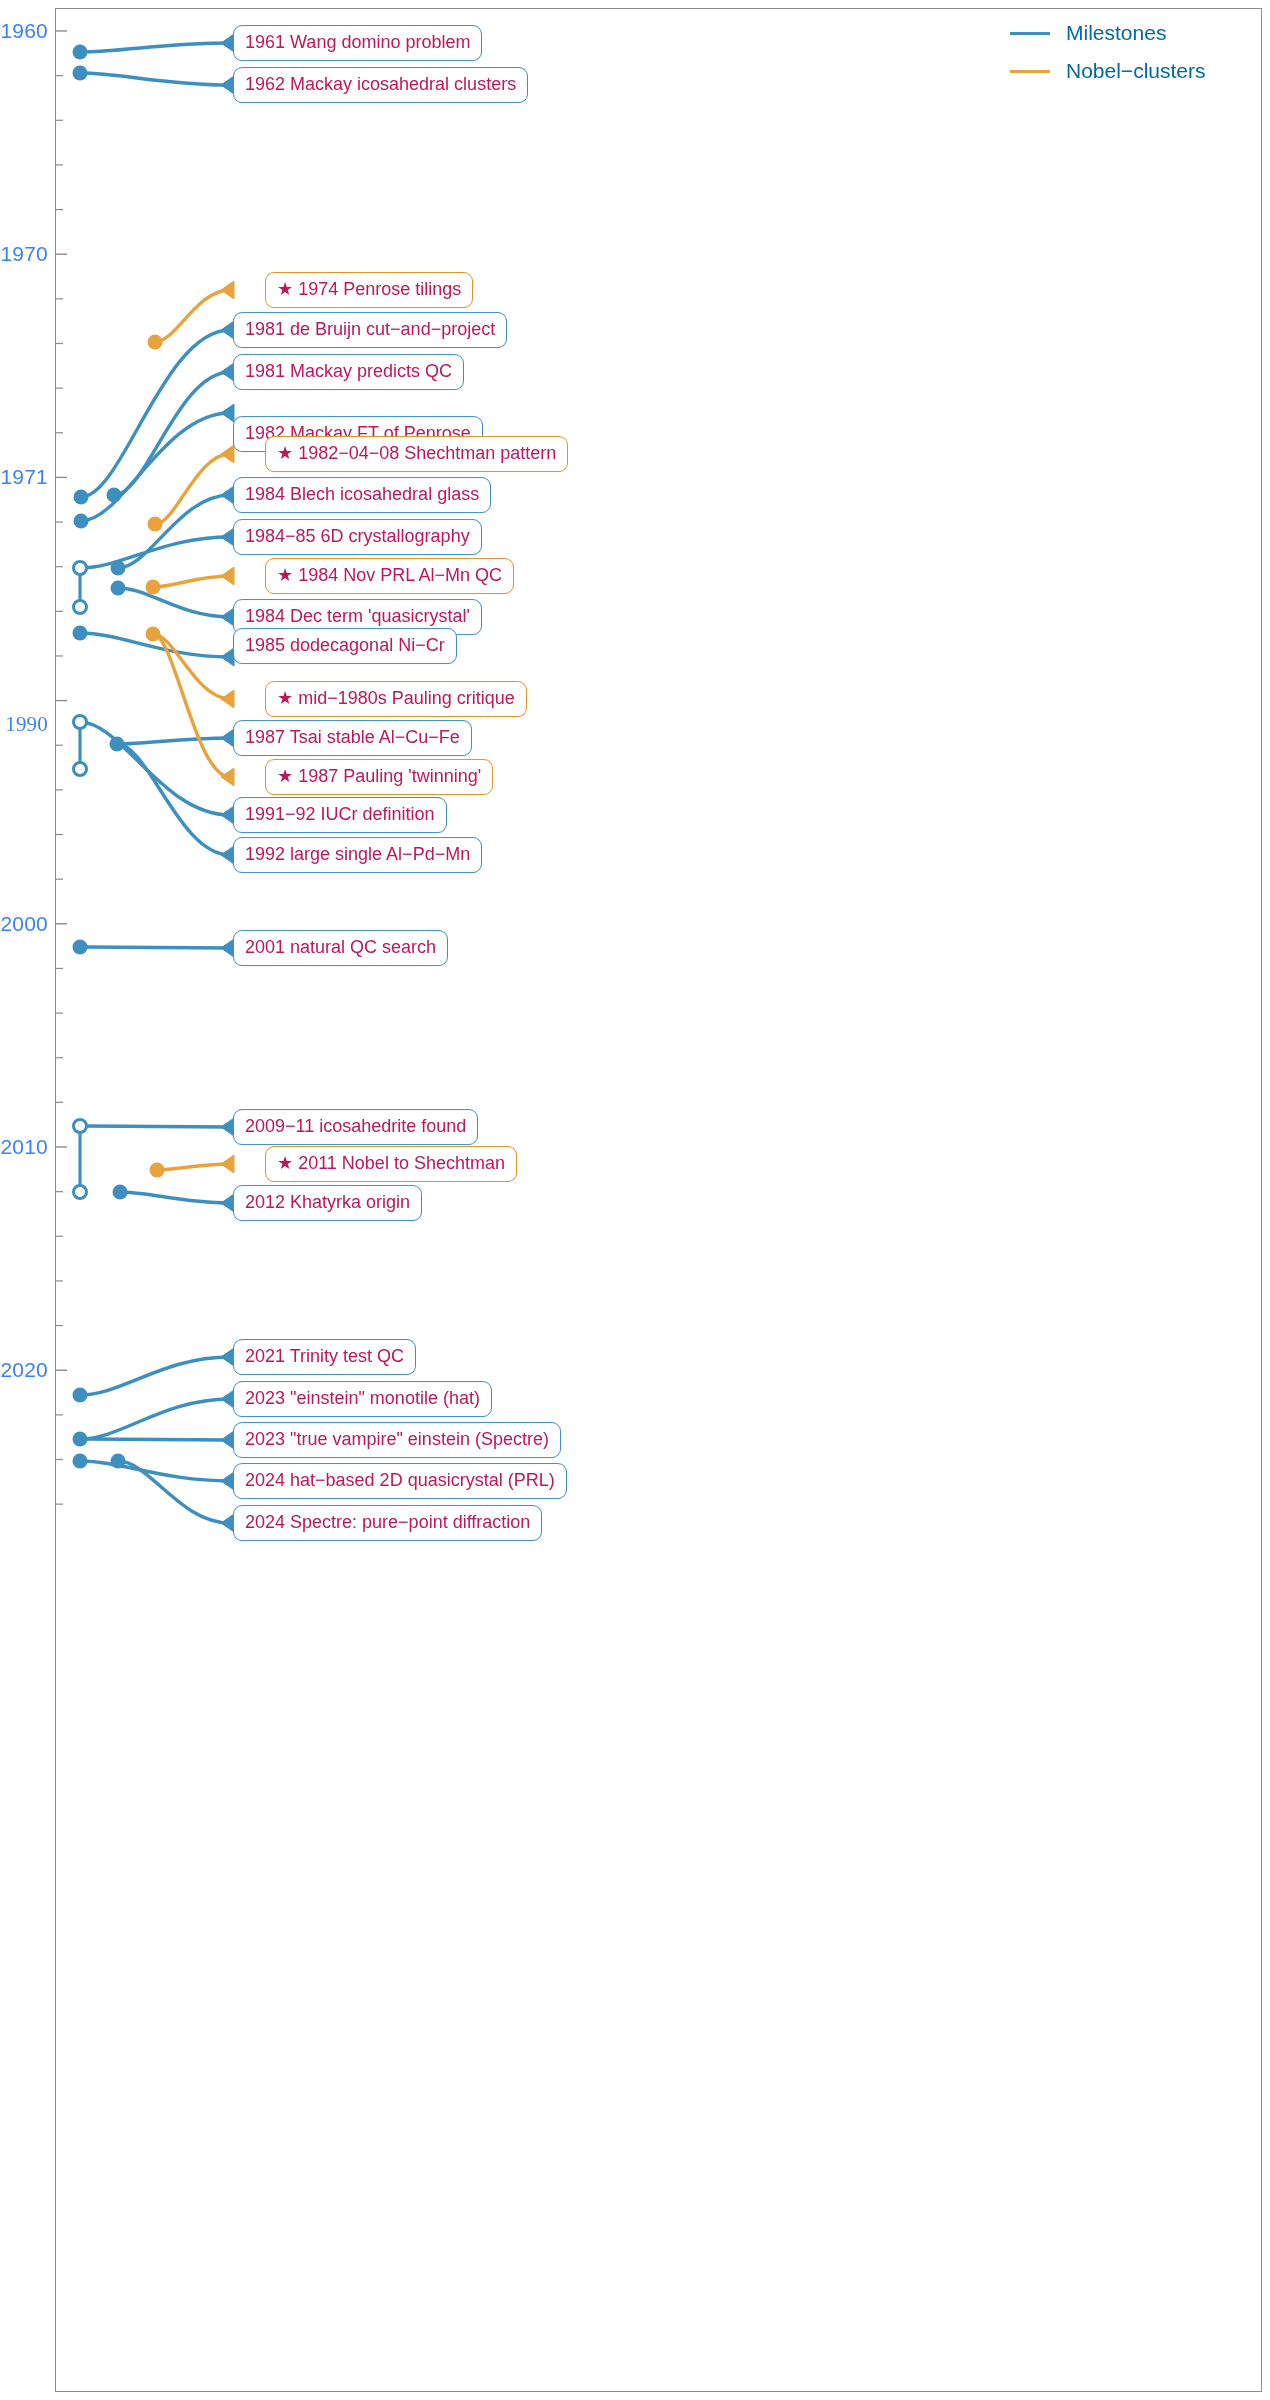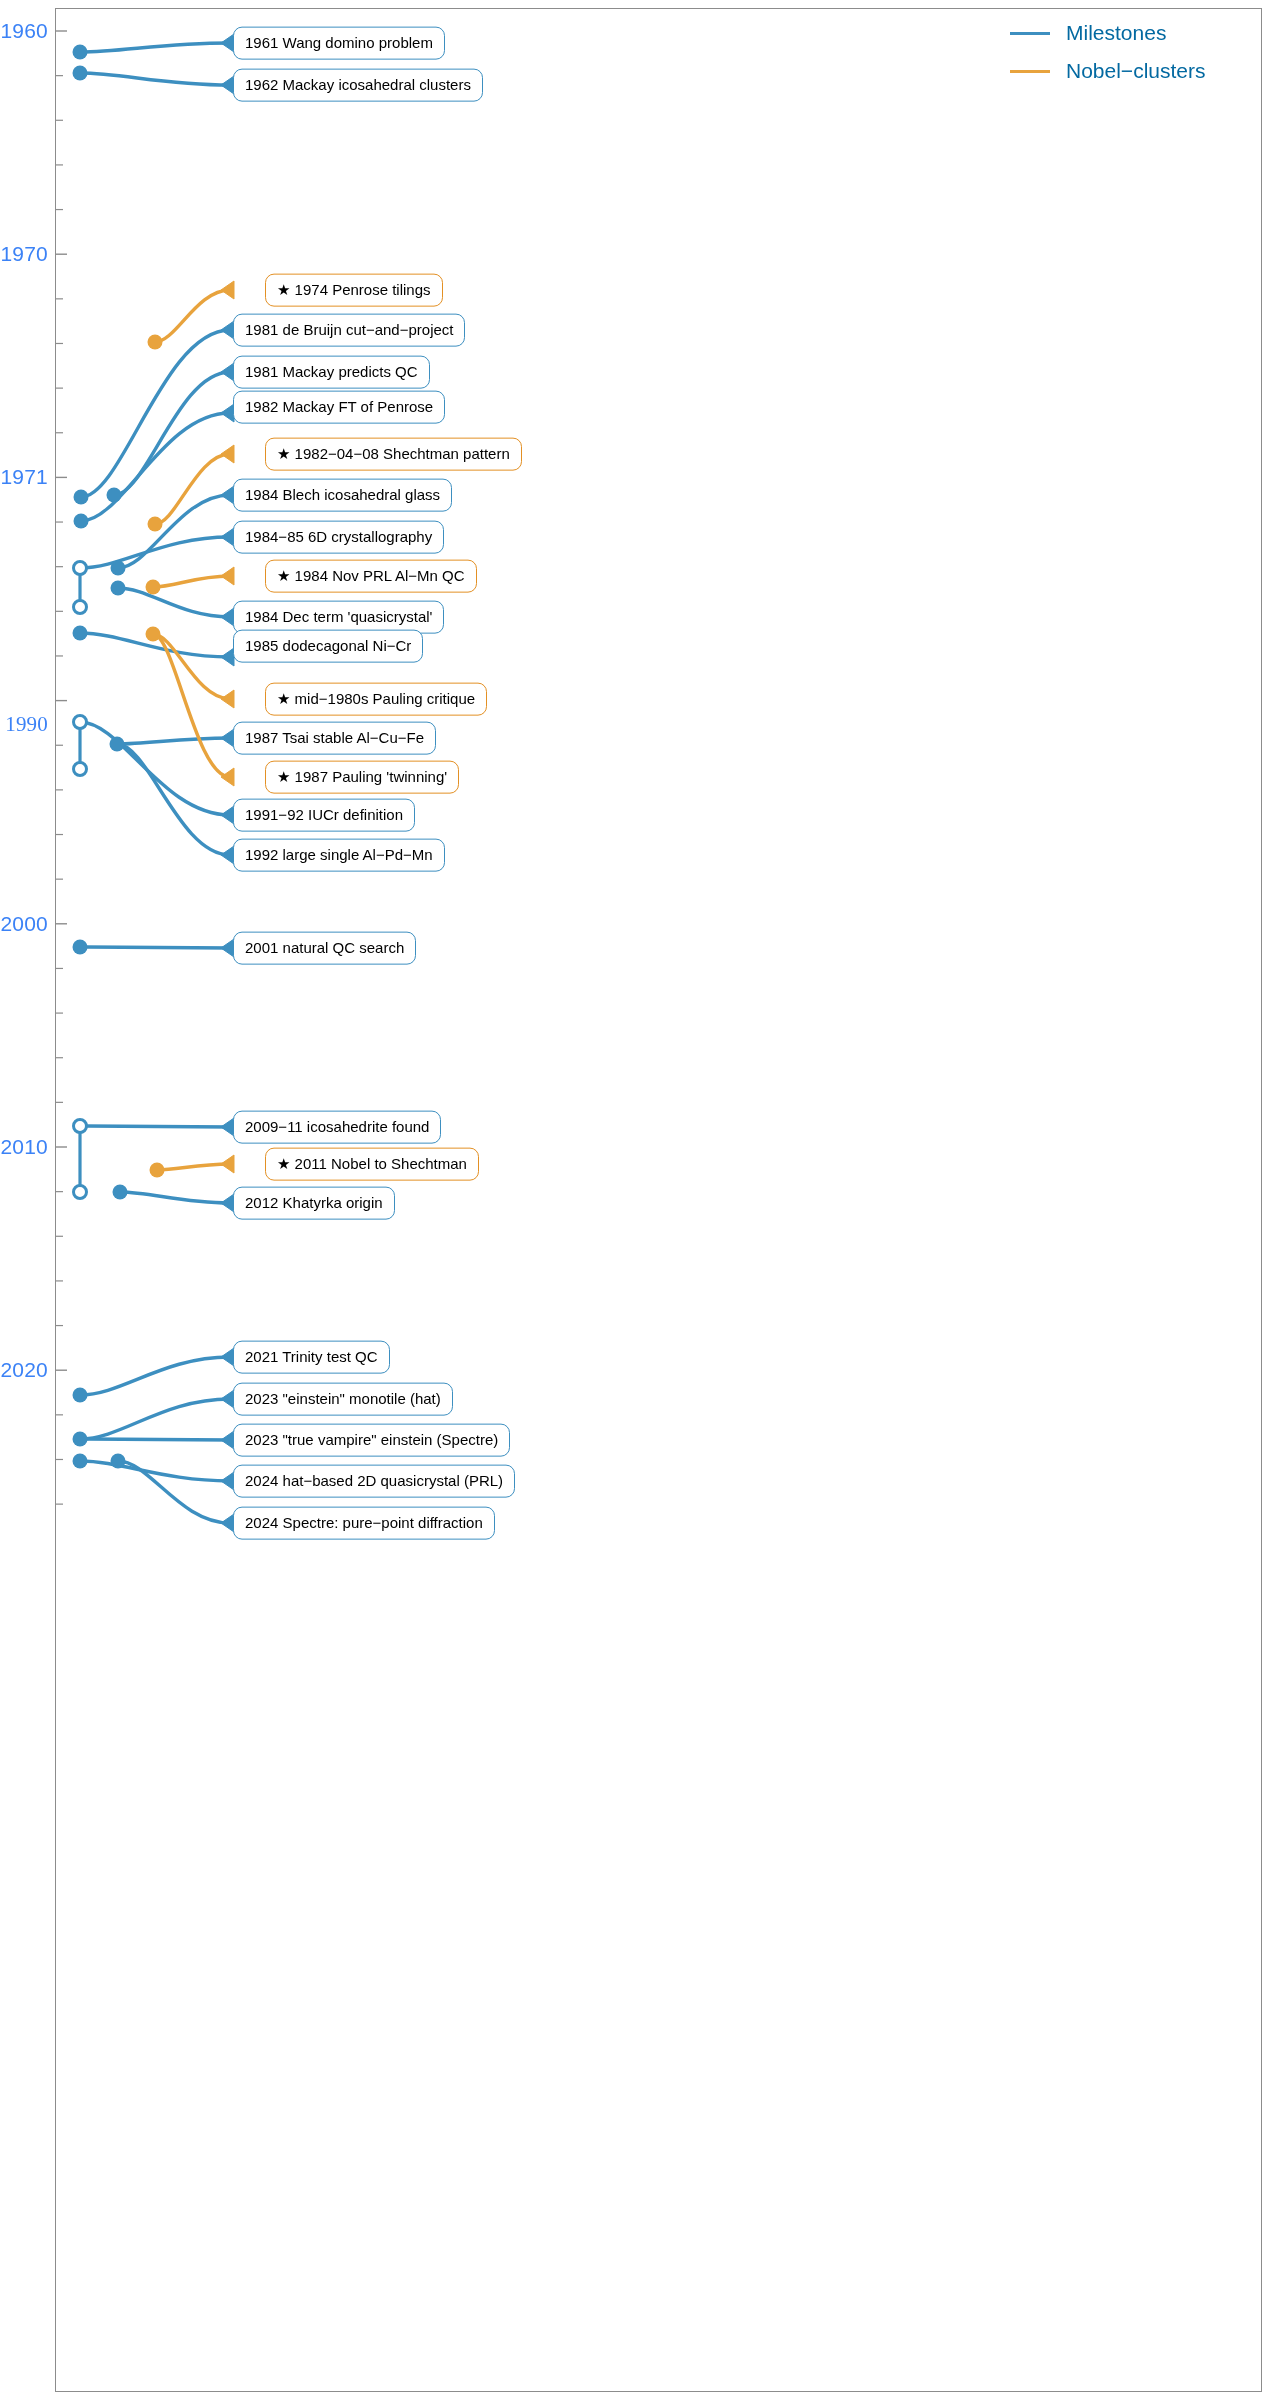--- a/index.html
+++ b/index.html
@@ -7,21 +7,21 @@
   body{width:1270px;height:2400px;position:relative;overflow:hidden;
        font-family:"Liberation Sans","DejaVu Sans",sans-serif;}
   #stage{position:absolute;left:0;top:0;width:1270px;height:2400px;}
   .axes-frame{position:absolute;left:55px;top:8px;width:1207px;height:2384px;
               border:1px solid #8c8c8c;box-sizing:border-box;background:#fff;}
   svg.layer{position:absolute;left:0;top:0;width:1270px;height:2400px;overflow:visible;}
   .ytick-label{position:absolute;font-size:21px;color:#3b82f6;text-align:right;
                width:48px;transform:translateY(-50%);letter-spacing:0.2px;}
   .labelbox{position:absolute;transform:translateY(-50%);
             border:1.6px solid #3d8fc0;border-radius:9px;background:#ffffff;
-            padding:7px 11px 8px 11px;font-size:15px;color:#000000;
+            padding:7px 11px 8px 11px;font-size:18px;color:#be185d;
             white-space:nowrap;line-height:1.05;box-sizing:border-box;}
   .labelbox.nobel{border-color:#e39024;margin-left:32px;}
   .legend{position:absolute;right:30px;top:14px;width:230px;}
   .legend-row{display:flex;align-items:center;height:38px;}
   .legend-swatch{width:40px;height:0;border-top:3.2px solid #3d8fc0;margin-right:16px;}
   .legend-row.nobel .legend-swatch{border-top-color:#e8a33d;}
   .legend-text{font-size:21px;color:#0369a1;white-space:nowrap;}
 </style>
 </head>
 <body>
@@ -157,21 +157,21 @@
       <circle cx="80" cy="1461" r="7.5" fill="#3d8fc0"></circle>
       <circle cx="118" cy="1461" r="7.5" fill="#3d8fc0"></circle>
     </svg>
 
   <div id="label-layer">
       <div class="labelbox" style="left: 233px; top: 43px;">1961 Wang domino problem</div>
       <div class="labelbox" style="left: 233px; top: 85px;">1962 Mackay icosahedral clusters</div>
       <div class="labelbox nobel" style="left: 233px; top: 290px;">★ 1974 Penrose tilings</div>
       <div class="labelbox" style="left: 233px; top: 330px;">1981 de Bruijn cut−and−project</div>
       <div class="labelbox" style="left: 233px; top: 372px;">1981 Mackay predicts QC</div>
-      <div class="labelbox" style="left: 233px; top: 407px;">1982 Mackay FT of Penrose</div>
+      <div class="labelbox" style="left: 233px; top: 434px;">1982 Mackay FT of Penrose</div>
       <div class="labelbox nobel" style="left: 233px; top: 454px;">★ 1982−04−08 Shechtman pattern</div>
       <div class="labelbox" style="left: 233px; top: 495px;">1984 Blech icosahedral glass</div>
       <div class="labelbox" style="left: 233px; top: 537px;">1984−85 6D crystallography</div>
       <div class="labelbox nobel" style="left: 233px; top: 576px;">★ 1984 Nov PRL Al−Mn QC</div>
       <div class="labelbox" style="left: 233px; top: 617px;">1984 Dec term 'quasicrystal'</div>
       <div class="labelbox" style="left: 233px; top: 646px;">1985 dodecagonal Ni−Cr</div>
       <div class="labelbox nobel" style="left: 233px; top: 699px;">★ mid−1980s Pauling critique</div>
       <div class="labelbox" style="left: 233px; top: 738px;">1987 Tsai stable Al−Cu−Fe</div>
       <div class="labelbox nobel" style="left: 233px; top: 777px;">★ 1987 Pauling 'twinning'</div>
       <div class="labelbox" style="left: 233px; top: 815px;">1991−92 IUCr definition</div>

